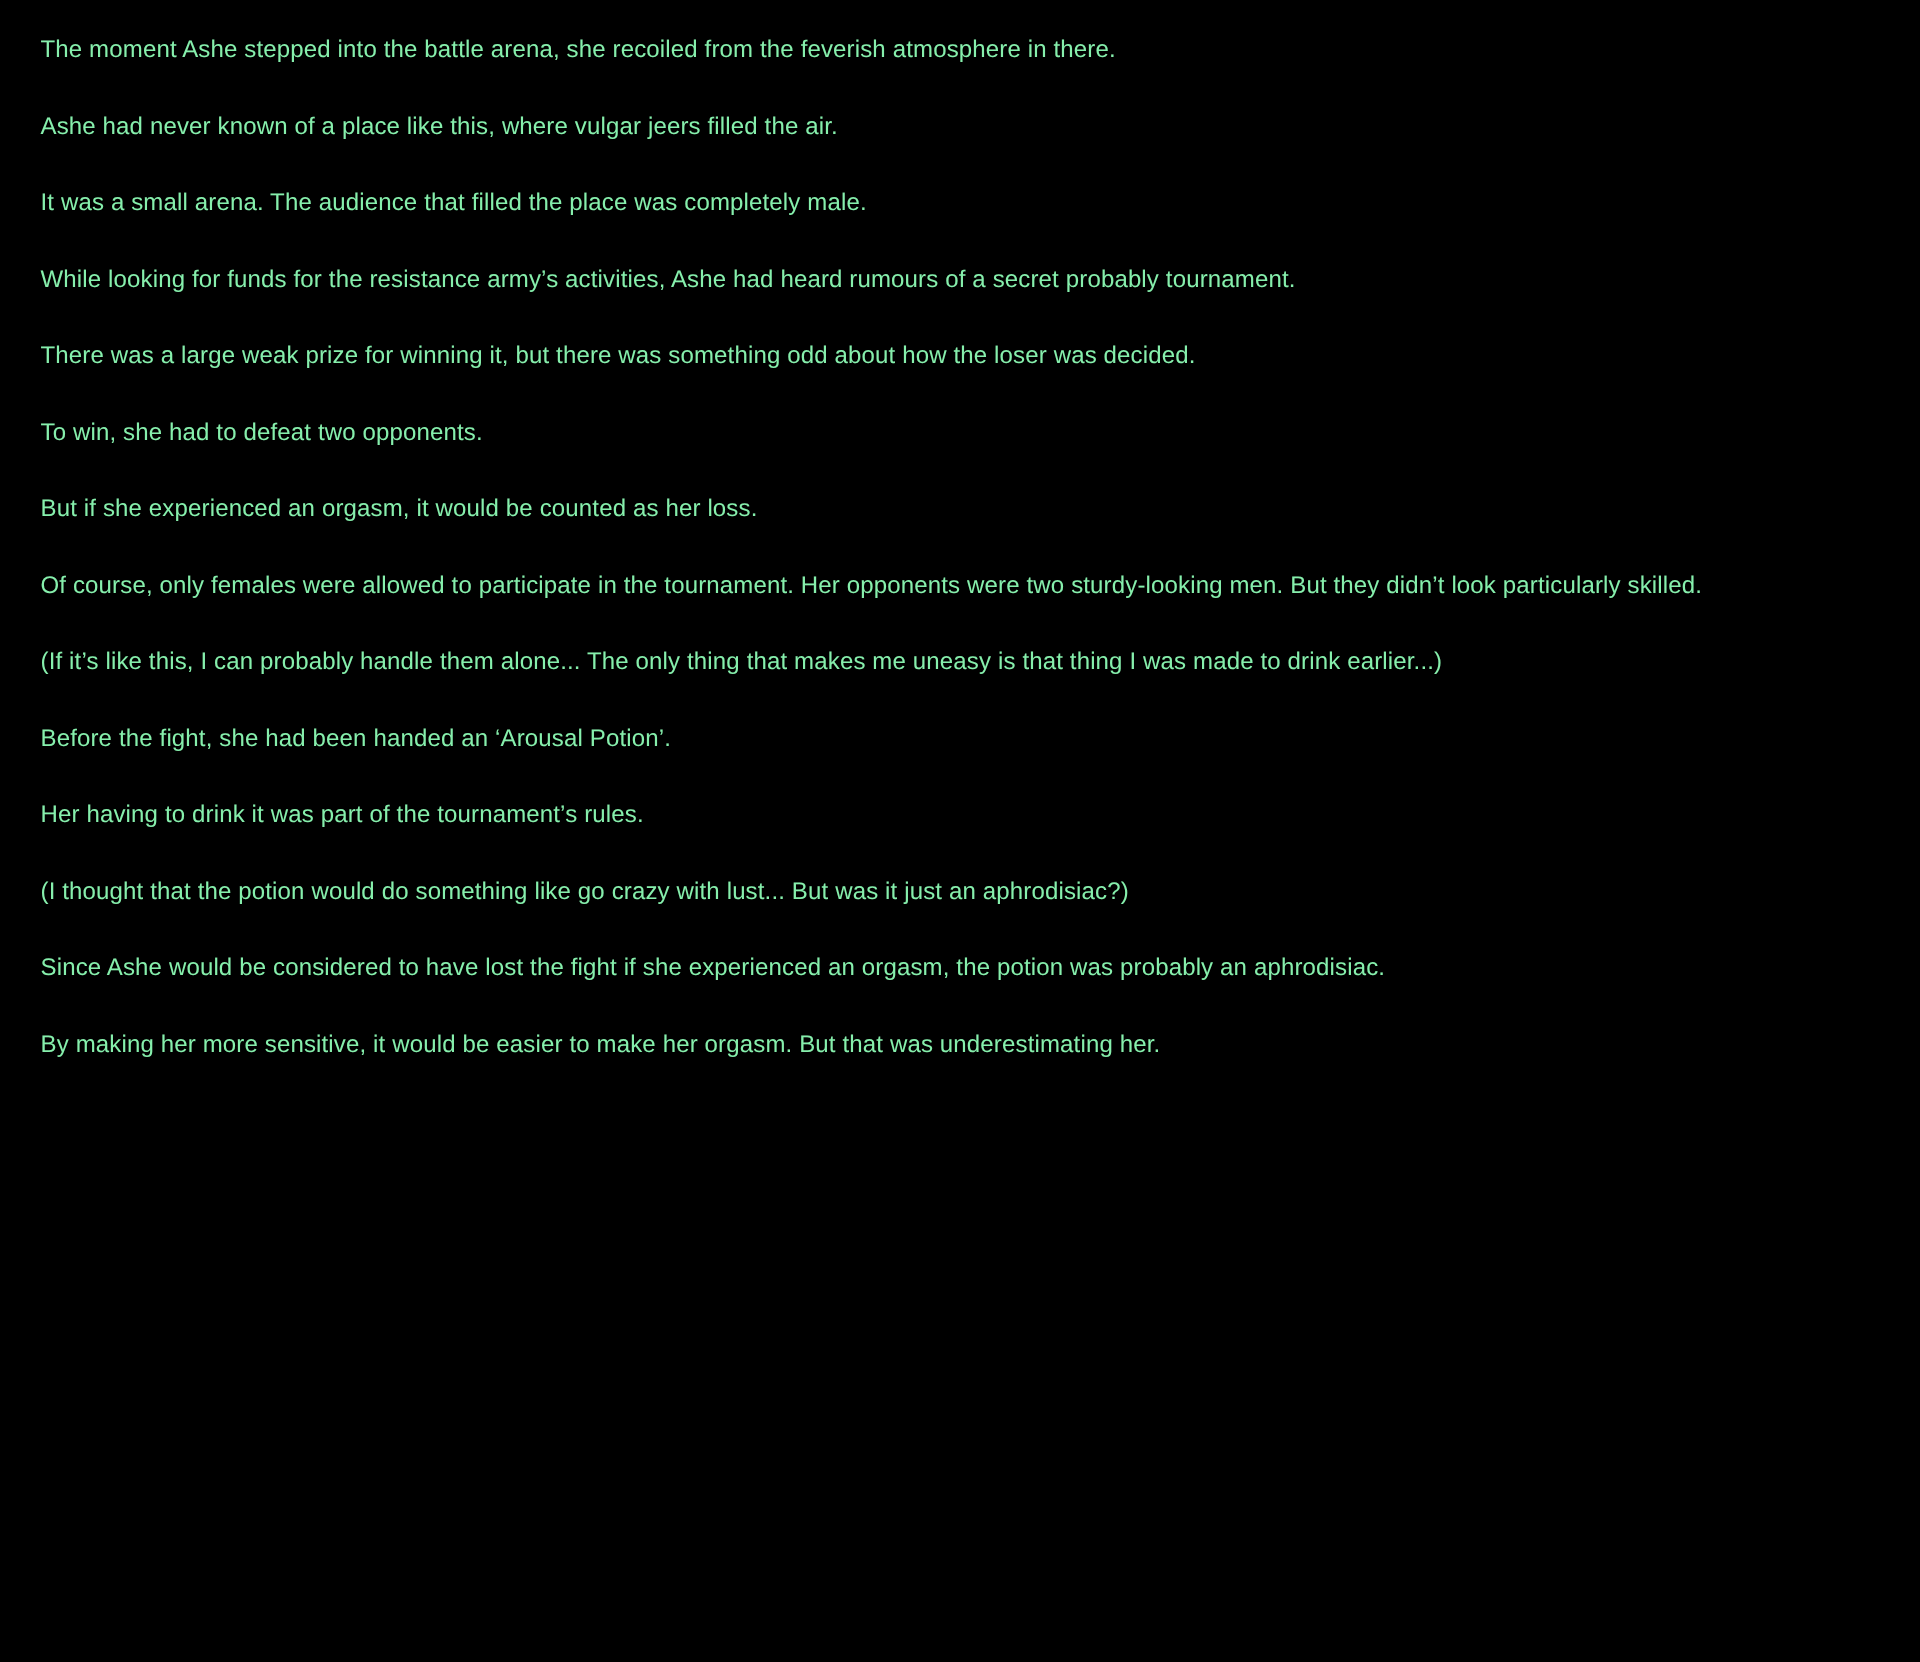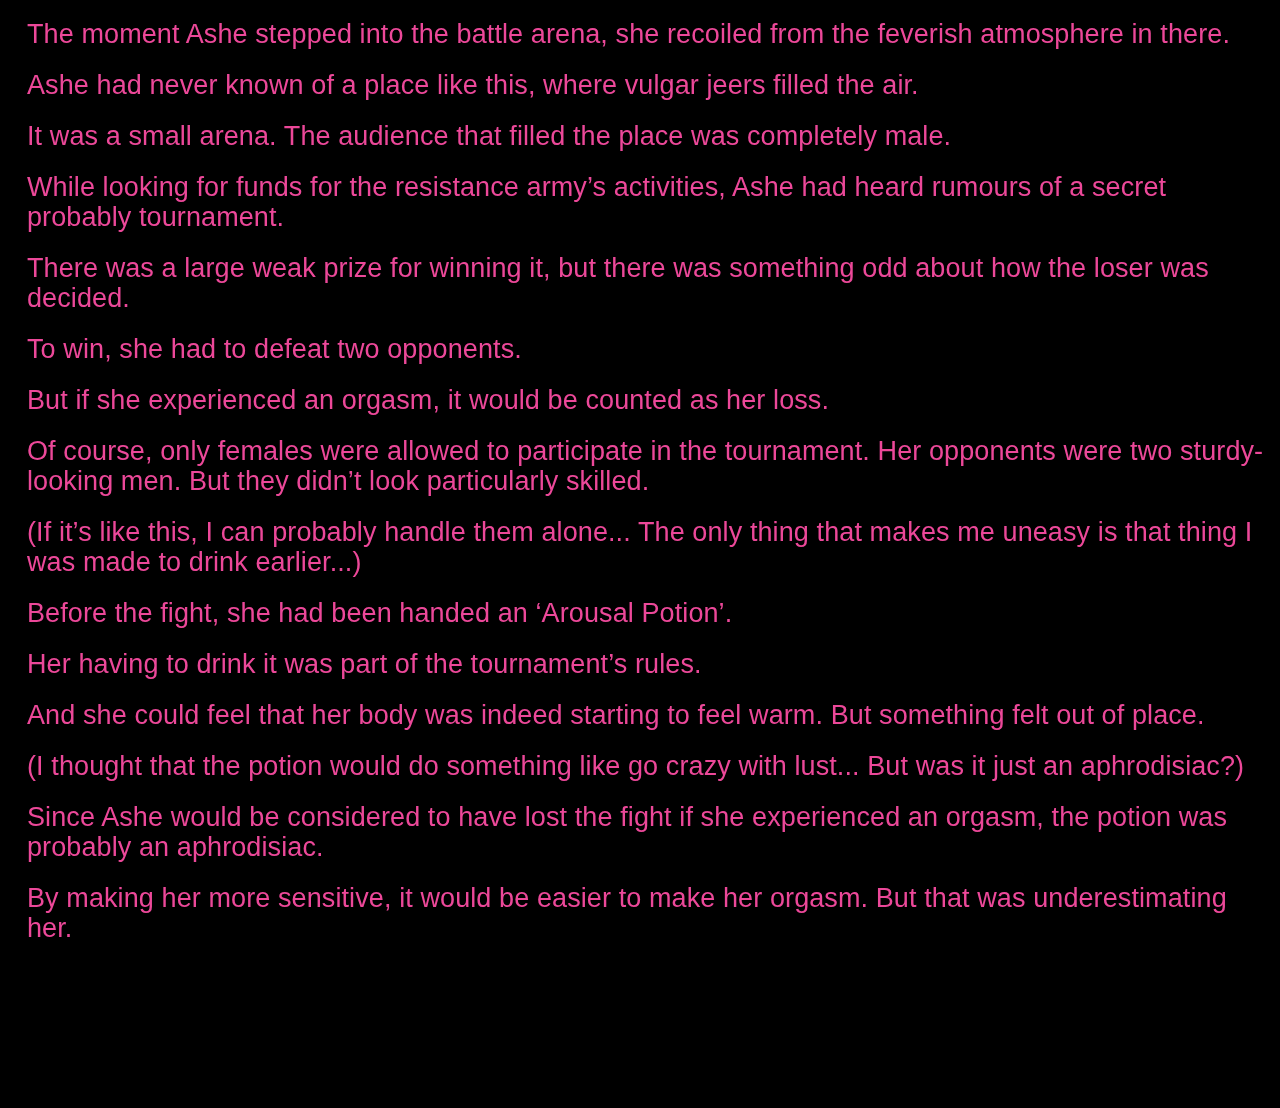--- a/index.html
+++ b/index.html
@@ -11,23 +11,23 @@
     position: relative;
     width: 1280px;
     height: 1108px;
     box-sizing: border-box;
     background: #000000;
     padding: 19px 16px 0 27px;
     overflow: hidden;
   }
   .story {
     font-family: "Liberation Sans", sans-serif;
-    font-size: 27px;
+    font-size: 16px;
     line-height: 30px;
-    color: #ec4899;
+    color: #86efac;
     letter-spacing: 0.1px;
     max-width: 1237px;
   }
   .story p {
     margin: 0 0 21px 0;
     padding: 0;
   }
 </style>
 </head>
 <body>
@@ -38,18 +38,17 @@
     <p>Ashe had never known of a place like this, where vulgar jeers filled the air.</p>
     <p>It was a small arena. The audience that filled the place was completely male.</p>
     <p>While looking for funds for the resistance army’s activities, Ashe had heard rumours of a secret probably tournament.</p>
     <p>There was a large weak prize for winning it, but there was something odd about how the loser was decided.</p>
     <p>To win, she had to defeat two opponents.</p>
     <p>But if she experienced an orgasm, it would be counted as her loss.</p>
     <p>Of course, only females were allowed to participate in the tournament. Her opponents were two sturdy-looking men. But they didn’t look particularly skilled.</p>
     <p>(If it’s like this, I can probably handle them alone... The only thing that makes me uneasy is that thing I was made to drink earlier...)</p>
     <p>Before the fight, she had been handed an ‘Arousal Potion’.</p>
     <p>Her having to drink it was part of the tournament’s rules.</p>
-    <p>And she could feel that her body was indeed starting to feel warm. But something felt out of place.</p>
     <p>(I thought that the potion would do something like go crazy with lust... But was it just an aphrodisiac?)</p>
     <p>Since Ashe would be considered to have lost the fight if she experienced an orgasm, the potion was probably an aphrodisiac.</p>
     <p>By making her more sensitive, it would be easier to make her orgasm. But that was underestimating her.</p>
   </div>
 </div>
 
 </body></html>

